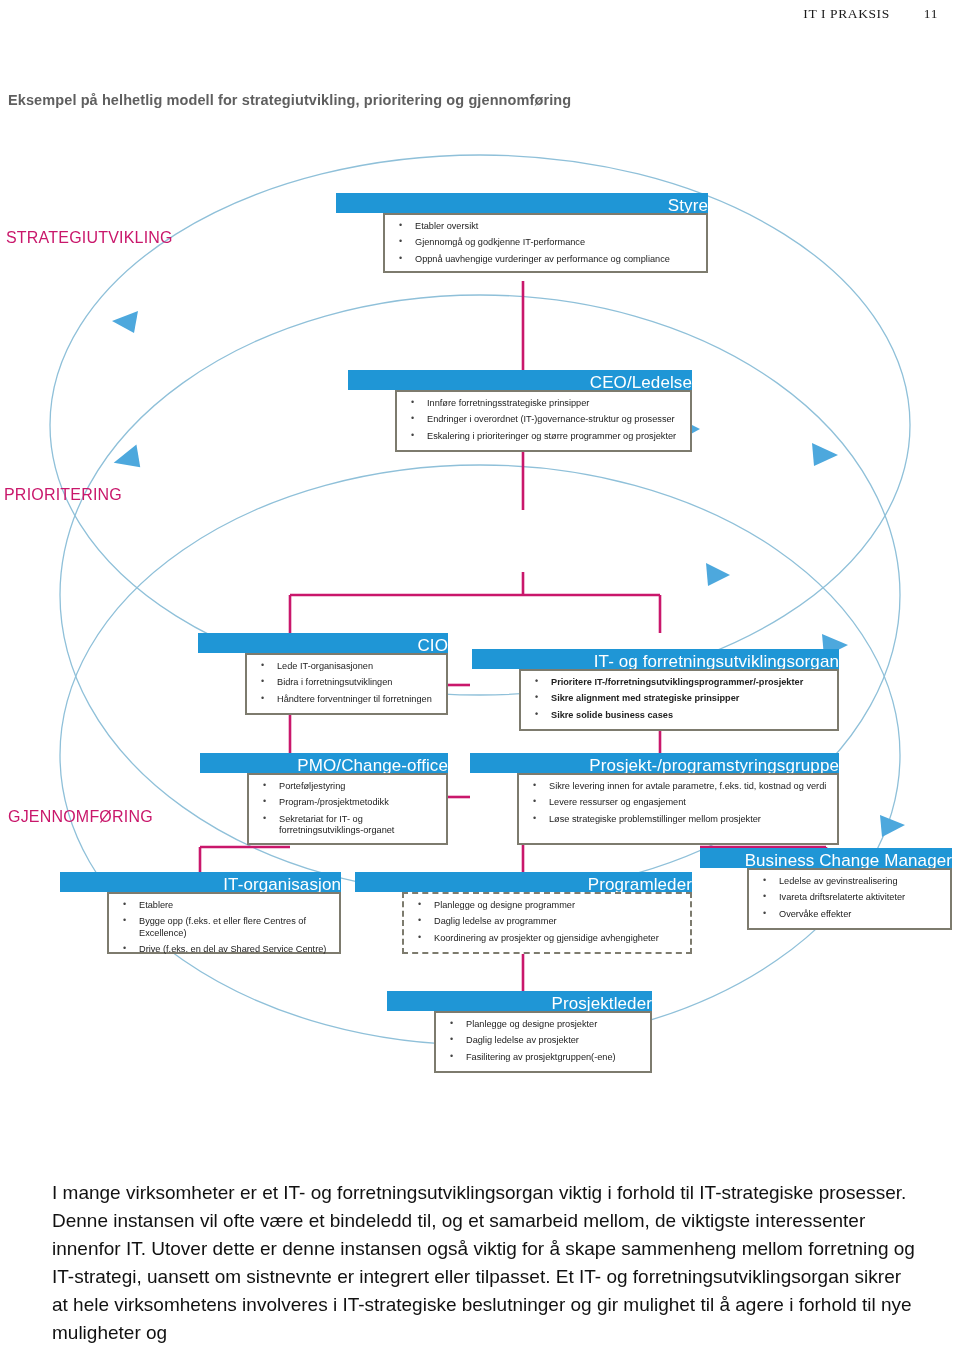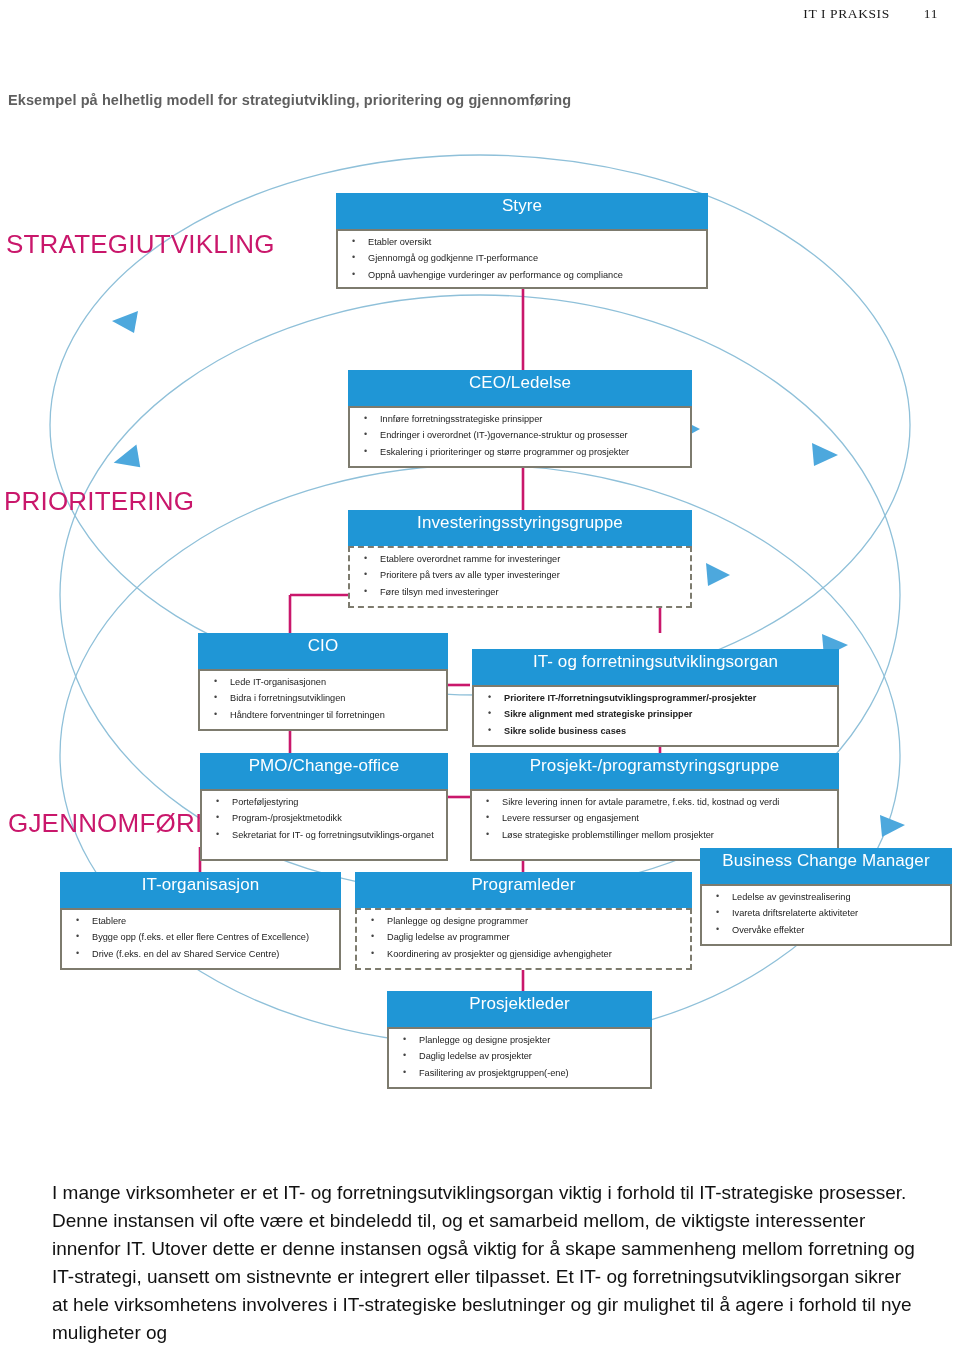--- a/index.html
+++ b/index.html
@@ -52,49 +52,50 @@
     position: absolute;
     left: 0; top: 0;
     width: 960px; height: 1000px;
     pointer-events: none;
   }
 
   
   .stage-label {
     position: absolute;
     color: #c9176b;
-    font-size: 26px;
+    font-size: 16px;
     letter-spacing: 0.2px;
     white-space: nowrap;
   }
   .stage-strategi   { left: 6px;  top: 104px; }
   .stage-prioriter  { left: 4px;  top: 361px; }
   .stage-gjennomfor { left: 8px;  top: 683px; }
 
   
   .node {
     position: absolute;
     box-sizing: border-box;
   }
   .node .node-title {
     background: #1f96d6;
     color: #ffffff;
-    text-align: center;
+    text-align: right;
     font-size: 17px;
     line-height: 26px;
-    height: 36px;
+    height: 20px;
     letter-spacing: 0.1px;
     white-space: nowrap;
     overflow: hidden;
   }
   .node .node-body {
     border: 2px solid #7d7b6e;
     background: #ffffff;
     box-sizing: border-box;
     padding: 6px 4px 6px 6px;
+    margin-left: 47px;
   }
   .node.dashed .node-body {
     border: 2px dashed #7d7b6e;
   }
   .node-body ul {
     margin: 0;
     padding: 0;
     list-style: none;
   }
   .node-body li {
@@ -243,30 +244,20 @@
     <div class="node-title">CEO/Ledelse</div>
     <div class="node-body">
       <ul>
         <li>Innføre forretningsstrategiske prinsipper</li>
         <li>Endringer i overordnet (IT-)governance-struktur og prosesser</li>
         <li>Eskalering i prioriteringer og større programmer og prosjekter</li>
       </ul>
     </div>
   </div>
 
-  <div class="node dashed" id="node-invest">
-    <div class="node-title">Investeringsstyringsgruppe</div>
-    <div class="node-body">
-      <ul>
-        <li>Etablere overordnet ramme for investeringer</li>
-        <li>Prioritere på tvers av alle typer investeringer</li>
-        <li>Føre tilsyn med investeringer</li>
-      </ul>
-    </div>
-  </div>
 
   <div class="node" id="node-cio">
     <div class="node-title">CIO</div>
     <div class="node-body">
       <ul>
         <li>Lede IT-organisasjonen</li>
         <li>Bidra i forretningsutviklingen</li>
         <li>Håndtere forventninger til forretningen</li>
       </ul>
     </div>

